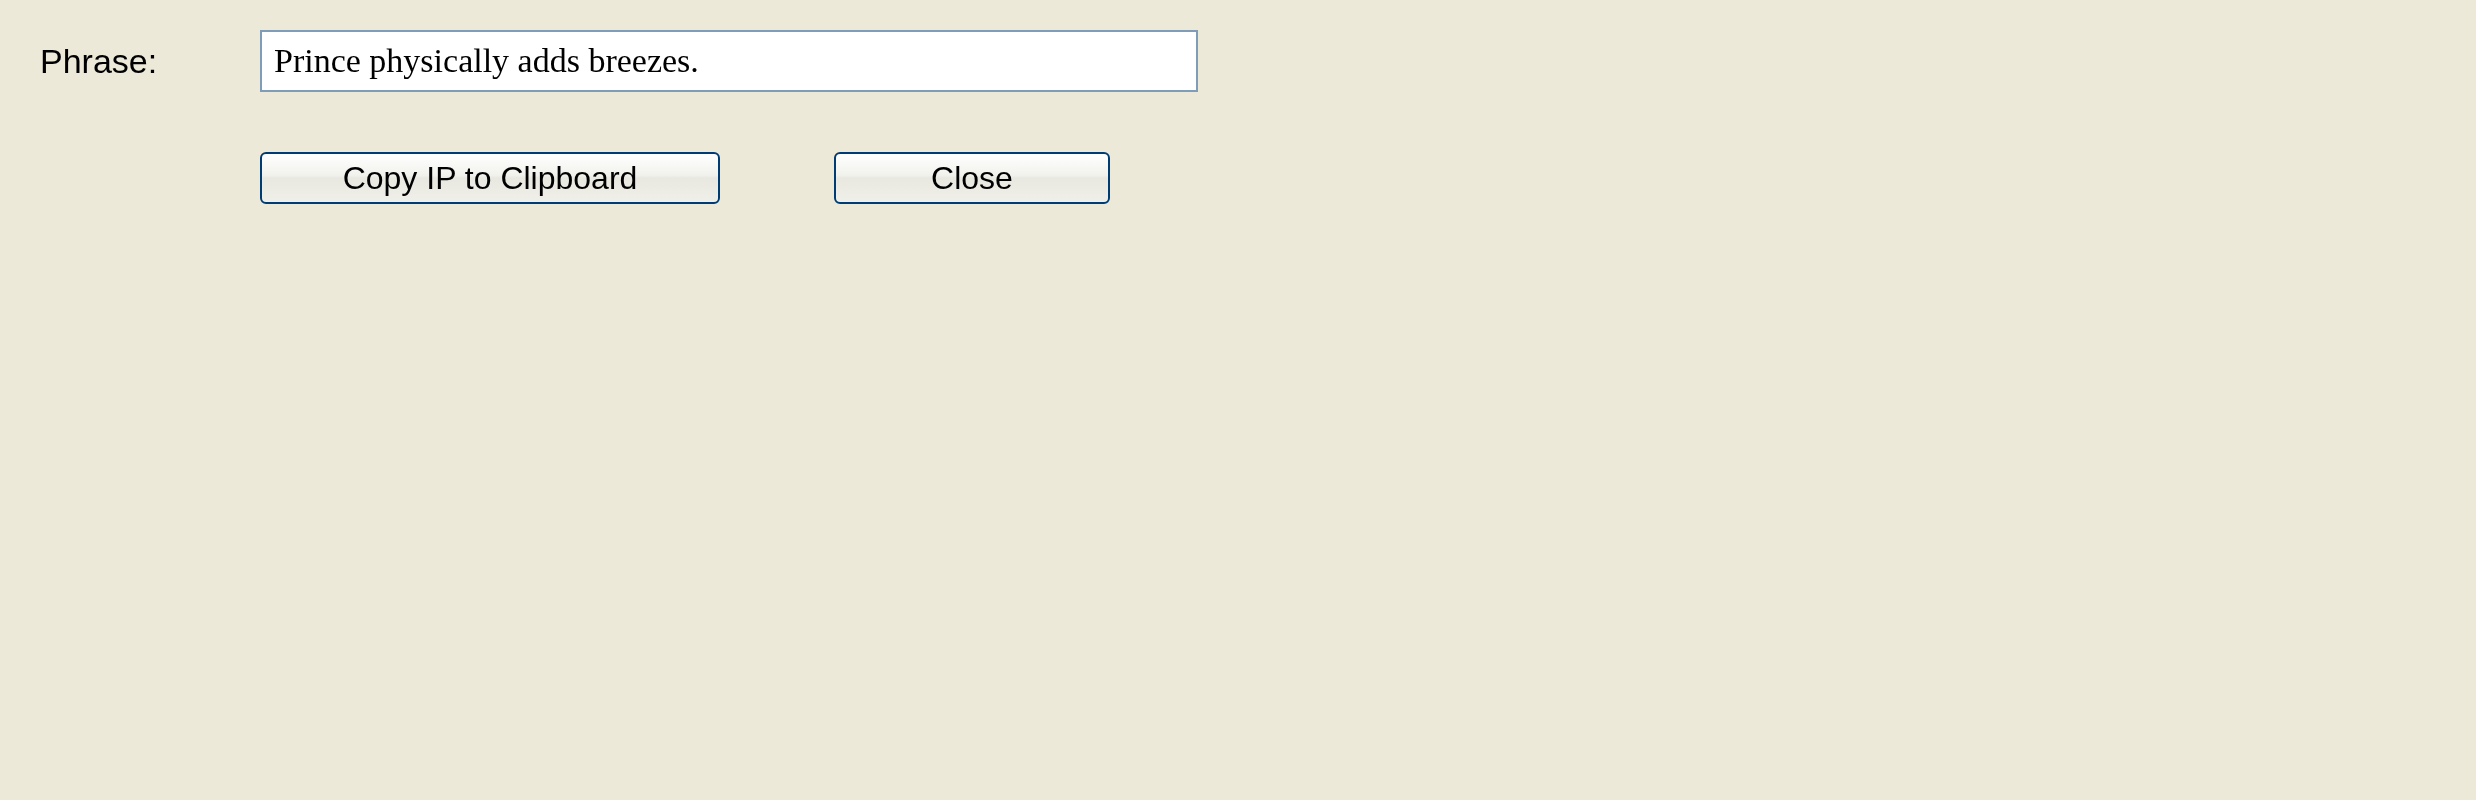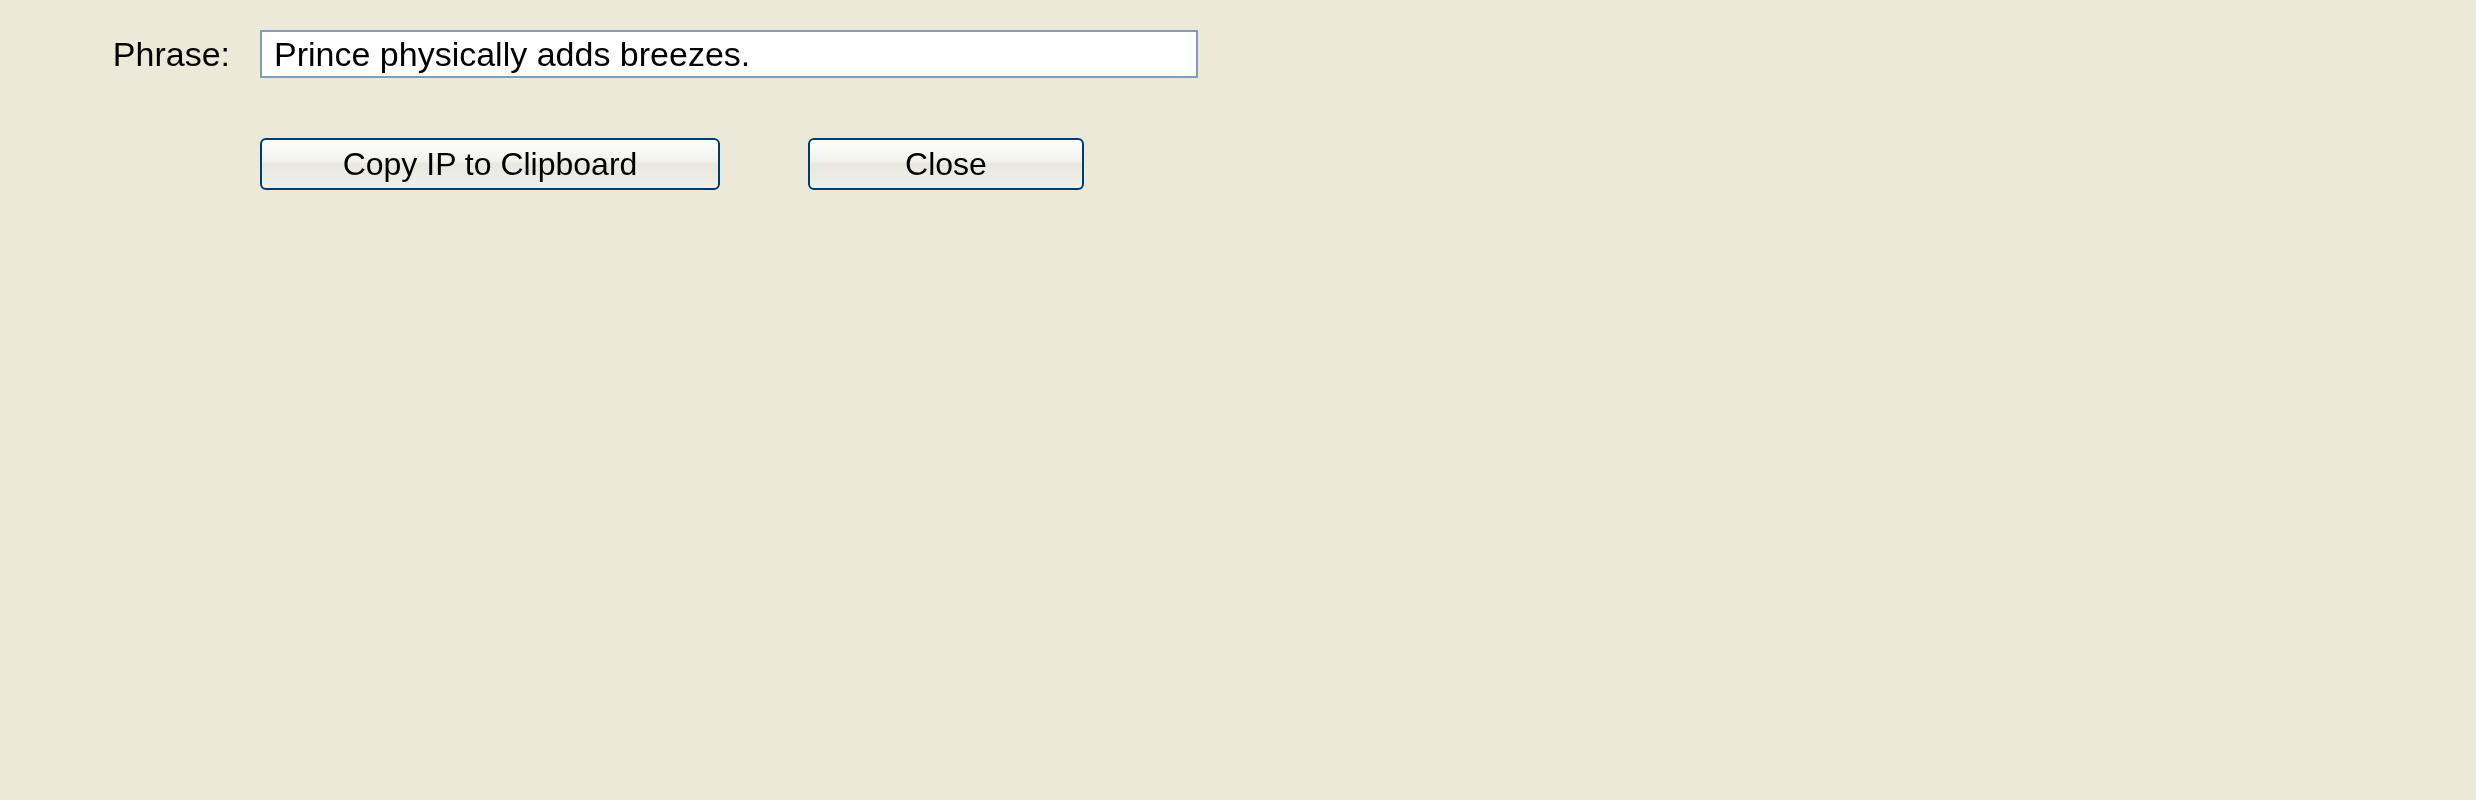--- a/index.html
+++ b/index.html
@@ -21,41 +21,41 @@
       padding: 30px 40px;
       width: 1238px;
     }
     .form-row {
       display: flex;
       align-items: center;
       margin-bottom: 35px;
     }
     .form-label {
       width: 220px;
-      text-align: right;
+      text-align: left;
       padding-right: 30px;
       font-size: 34px;
       color: #000000;
     }
     .form-input {
       flex: 1;
-      height: 48px;
+      height: 62px;
       border: 2px solid #7f9db9;
       background-color: #ffffff;
       padding: 6px 12px;
       font-size: 34px;
-      font-family: Liberation Sans, sans-serif;
+      font-family: Liberation Serif, serif;
       color: #000000;
     }
     .button-row {
       display: flex;
       align-items: center;
       margin-top: 60px;
       padding-left: 220px;
-      gap: 88px;
+      gap: 114px;
     }
     .btn {
       height: 52px;
       border: 2px solid #003c74;
       border-radius: 6px;
       background: linear-gradient(to bottom, #ffffff 0%, #f1f1ec 45%, #e8e8e0 50%, #f0f0ea 100%);
       font-size: 32px;
       font-family: Tahoma, Arial, sans-serif;
       color: #000000;
       cursor: pointer;

